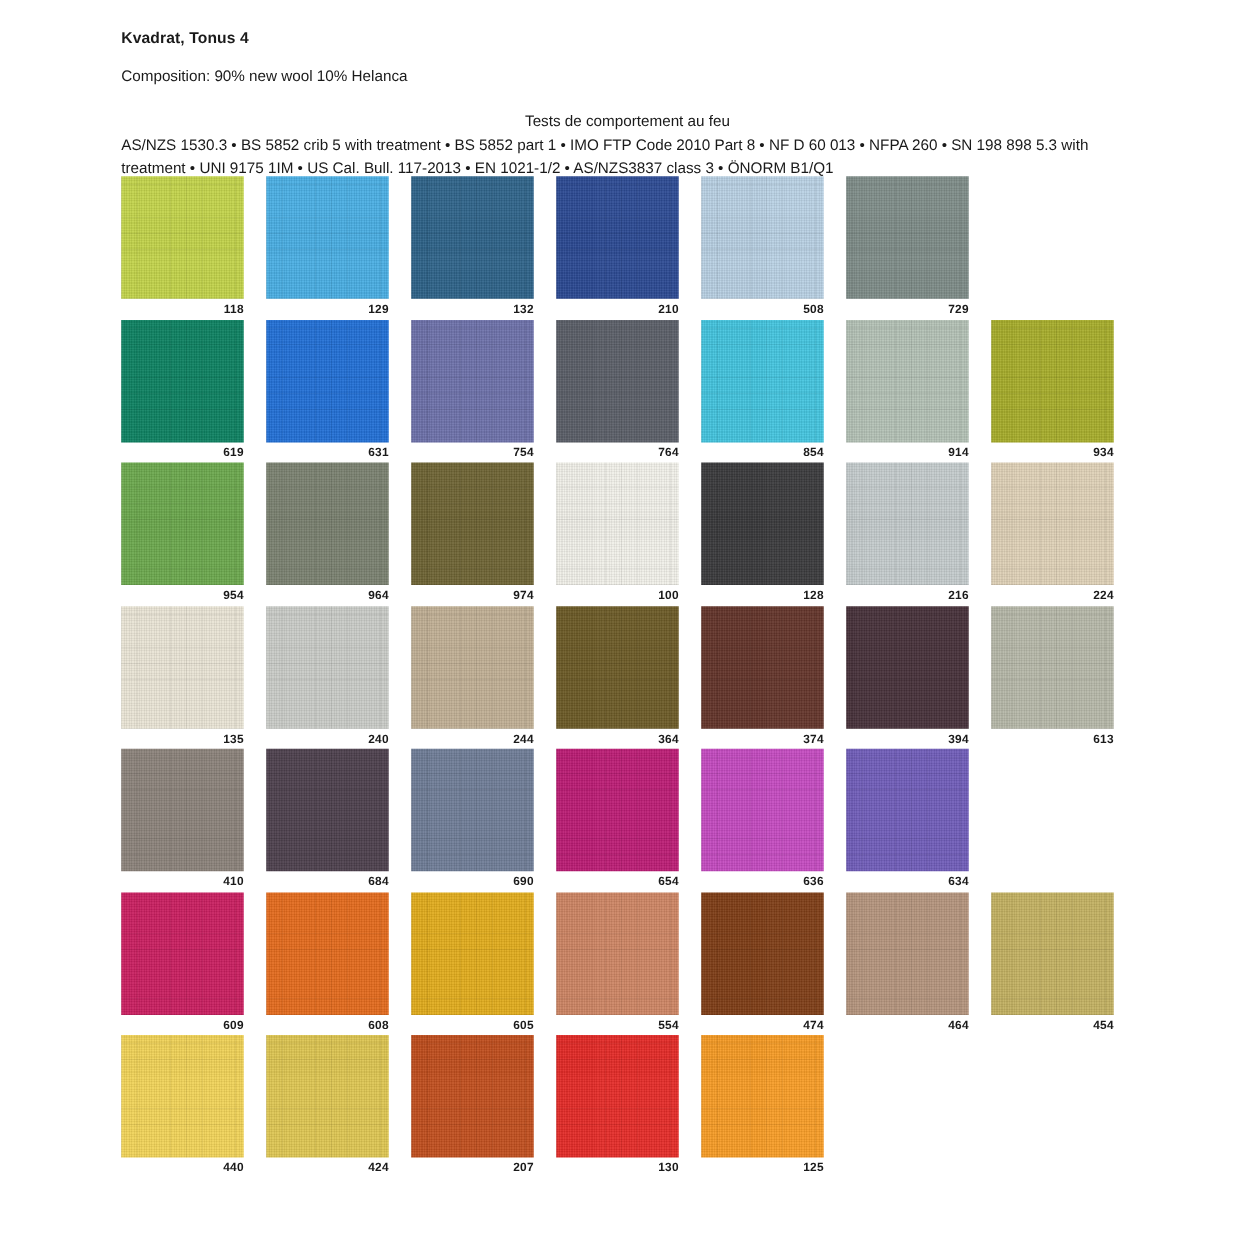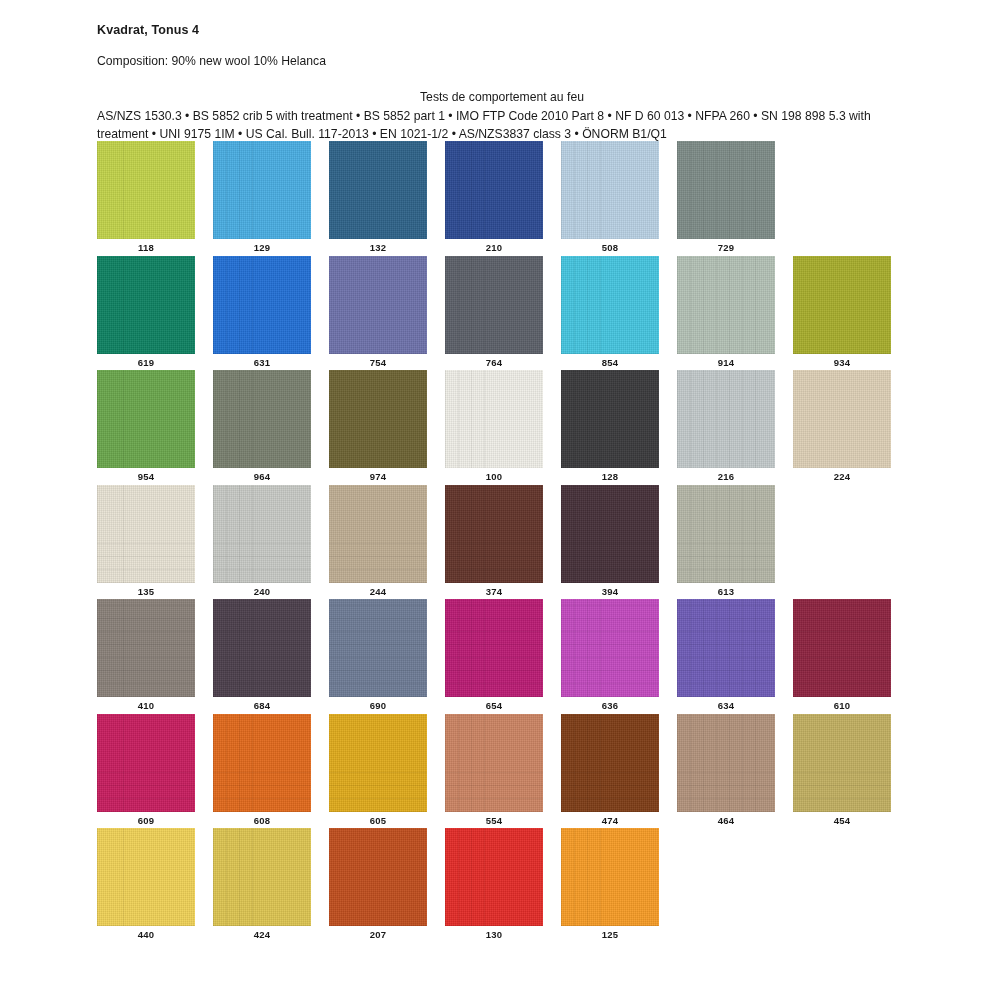--- a/index.html
+++ b/index.html
@@ -83,21 +83,21 @@
     position: absolute;
     inset: 0;
     background-image:
       repeating-linear-gradient(0deg, rgba(0,0,0,0.05) 0px, rgba(0,0,0,0.05) 0.5px, transparent 0.5px, transparent 13px),
       repeating-linear-gradient(90deg, rgba(0,0,0,0.05) 0px, rgba(0,0,0,0.05) 0.5px, transparent 0.5px, transparent 13px);
     pointer-events: none;
   }
   .code {
     font-size: 9.5px;
     font-weight: bold;
-    text-align: center;
+    text-align: right;
     padding-top: 4px;
     letter-spacing: 0.2px;
     color: #1a1a1a;
     line-height: 1;
   }
 </style>
 </head>
 <body>
 
 <div class="page">
@@ -203,20 +203,24 @@
         </div>
         <div class="cell">
           <div class="swatch" style="background-color: rgb(200, 202, 198);"></div>
           <div class="code">240</div>
         </div>
         <div class="cell">
           <div class="swatch" style="background-color: rgb(191, 174, 147);"></div>
           <div class="code">244</div>
         </div>
         <div class="cell">
+          <div class="swatch" style="background-color: rgb(107, 90, 38);"></div>
+          <div class="code">364</div>
+        </div>
+        <div class="cell">
           <div class="swatch" style="background-color: rgb(99, 52, 42);"></div>
           <div class="code">374</div>
         </div>
         <div class="cell">
           <div class="swatch" style="background-color: rgb(70, 48, 57);"></div>
           <div class="code">394</div>
         </div>
         <div class="cell">
           <div class="swatch" style="background-color: rgb(181, 183, 168);"></div>
           <div class="code">613</div>
@@ -239,24 +243,20 @@
           <div class="swatch" style="background-color: rgb(187, 27, 116);"></div>
           <div class="code">654</div>
         </div>
         <div class="cell">
           <div class="swatch" style="background-color: rgb(196, 74, 192);"></div>
           <div class="code">636</div>
         </div>
         <div class="cell">
           <div class="swatch" style="background-color: rgb(111, 92, 184);"></div>
           <div class="code">634</div>
-        </div>
-        <div class="cell">
-          <div class="swatch" style="background-color: rgb(142, 35, 64);"></div>
-          <div class="code">610</div>
         </div>
       </div>
       <div class="row">
         <div class="cell">
           <div class="swatch" style="background-color: rgb(200, 29, 95);"></div>
           <div class="code">609</div>
         </div>
         <div class="cell">
           <div class="swatch" style="background-color: rgb(226, 105, 27);"></div>
           <div class="code">608</div>

